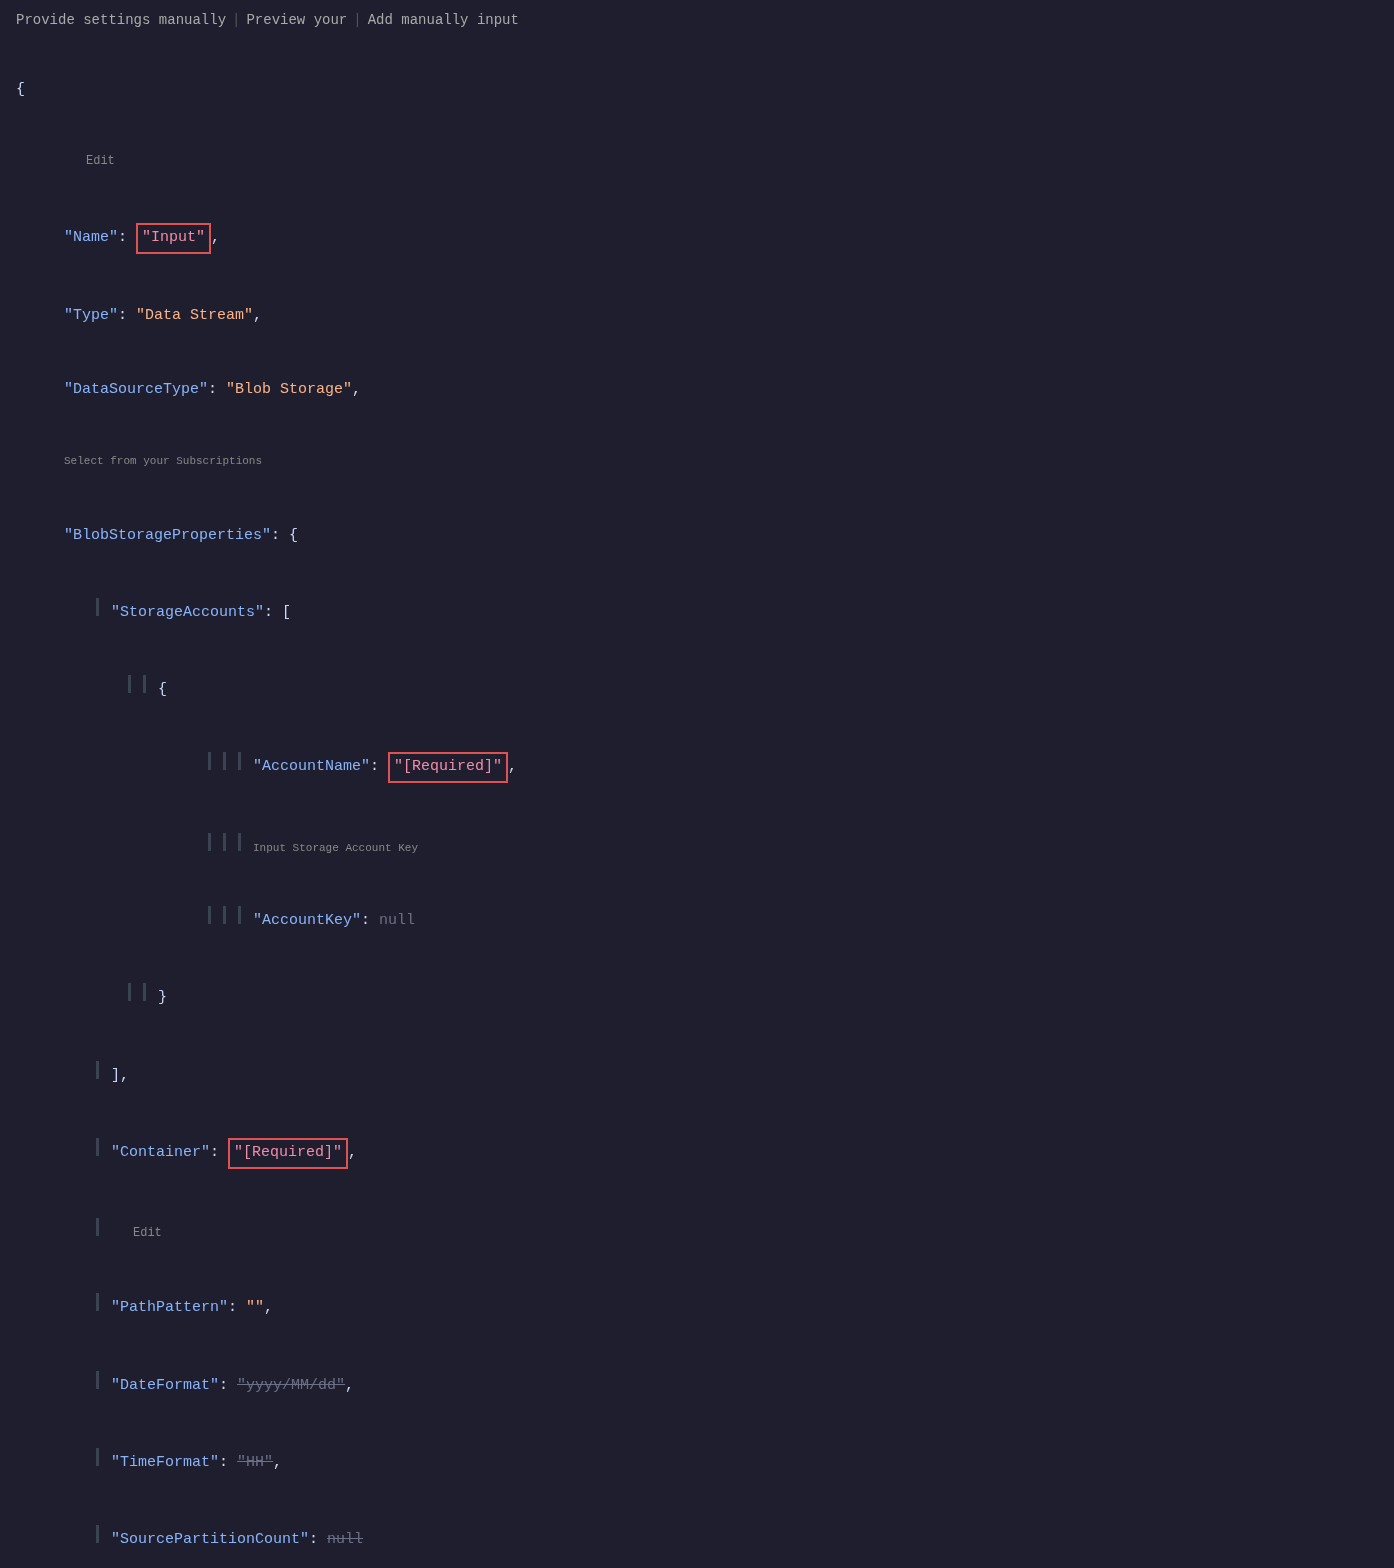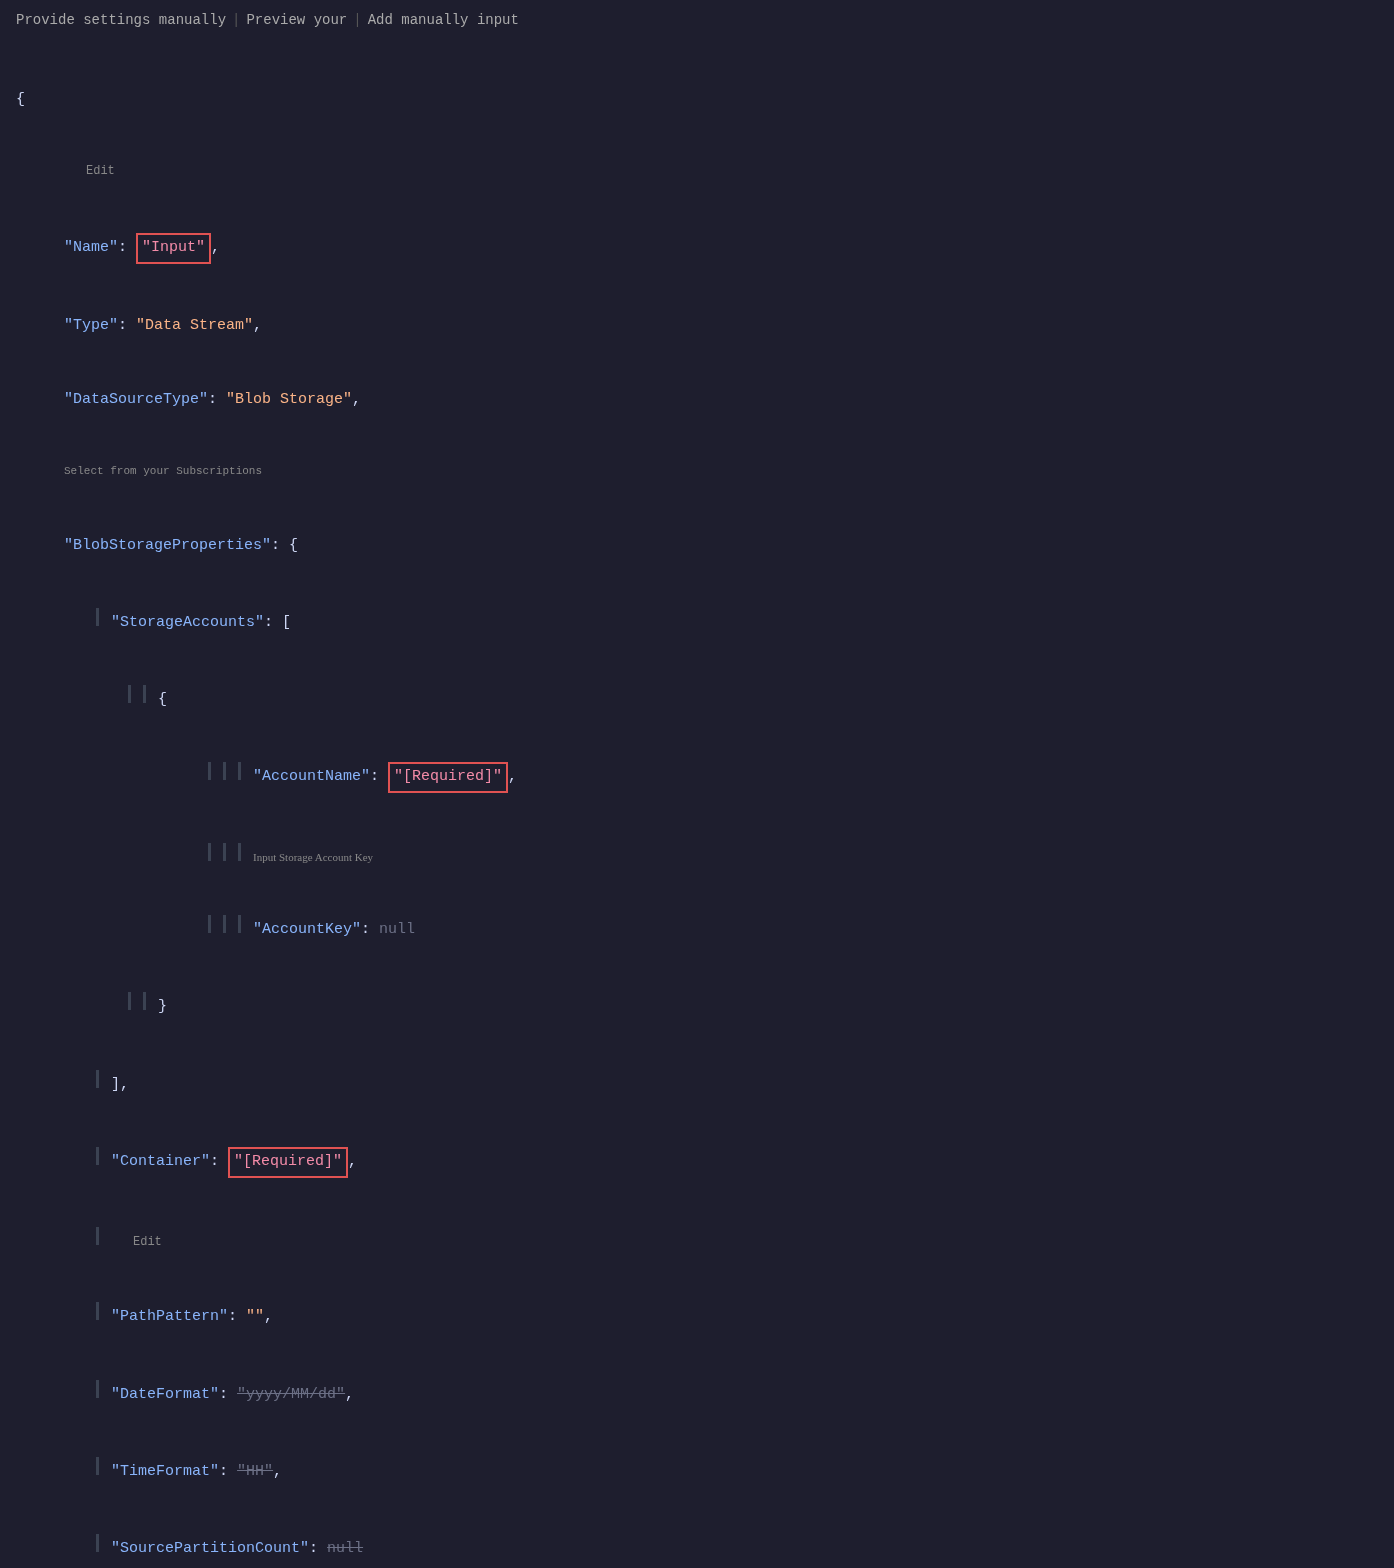--- a/index.html
+++ b/index.html
@@ -10,21 +10,20 @@
       font-size: 15px;
       color: #cdd6f4;
       padding: 12px 16px;
       min-height: 1568px;
       width: 1394px;
     }
 
     .top-bar {
       color: #888;
       font-size: 14px;
-      margin-bottom: 10px;
       display: flex;
       gap: 6px;
       align-items: center;
     }
 
     .top-bar span {
       color: #aaa;
     }
 
     .top-bar .separator {
@@ -134,21 +133,21 @@
 <div class="line" style="padding-left:192px;">
   <span style="display:inline-block;width:3px;background:#3b4252;height:18px;margin-right:12px;"></span>
   <span style="display:inline-block;width:3px;background:#3b4252;height:18px;margin-right:12px;"></span>
   <span style="display:inline-block;width:3px;background:#3b4252;height:18px;margin-right:12px;"></span>
   <span class="key">"AccountName"</span>
   <span class="brace">: </span>
   <span class="required-box">"[Required]"</span>
   <span class="brace">,</span>
 </div>
 
-<div class="line" style="padding-left:192px;font-family:Liberation Serif, serif;">
+<div class="line" style="padding-left:192px;">
   <span style="display:inline-block;width:3px;background:#3b4252;height:18px;margin-right:12px;"></span>
   <span style="display:inline-block;width:3px;background:#3b4252;height:18px;margin-right:12px;"></span>
   <span style="display:inline-block;width:3px;background:#3b4252;height:18px;margin-right:12px;"></span>
   <span class="inline-comment">Input Storage Account Key</span>
 </div>
 
 <div class="line" style="padding-left:192px;">
   <span style="display:inline-block;width:3px;background:#3b4252;height:18px;margin-right:12px;"></span>
   <span style="display:inline-block;width:3px;background:#3b4252;height:18px;margin-right:12px;"></span>
   <span style="display:inline-block;width:3px;background:#3b4252;height:18px;margin-right:12px;"></span>

